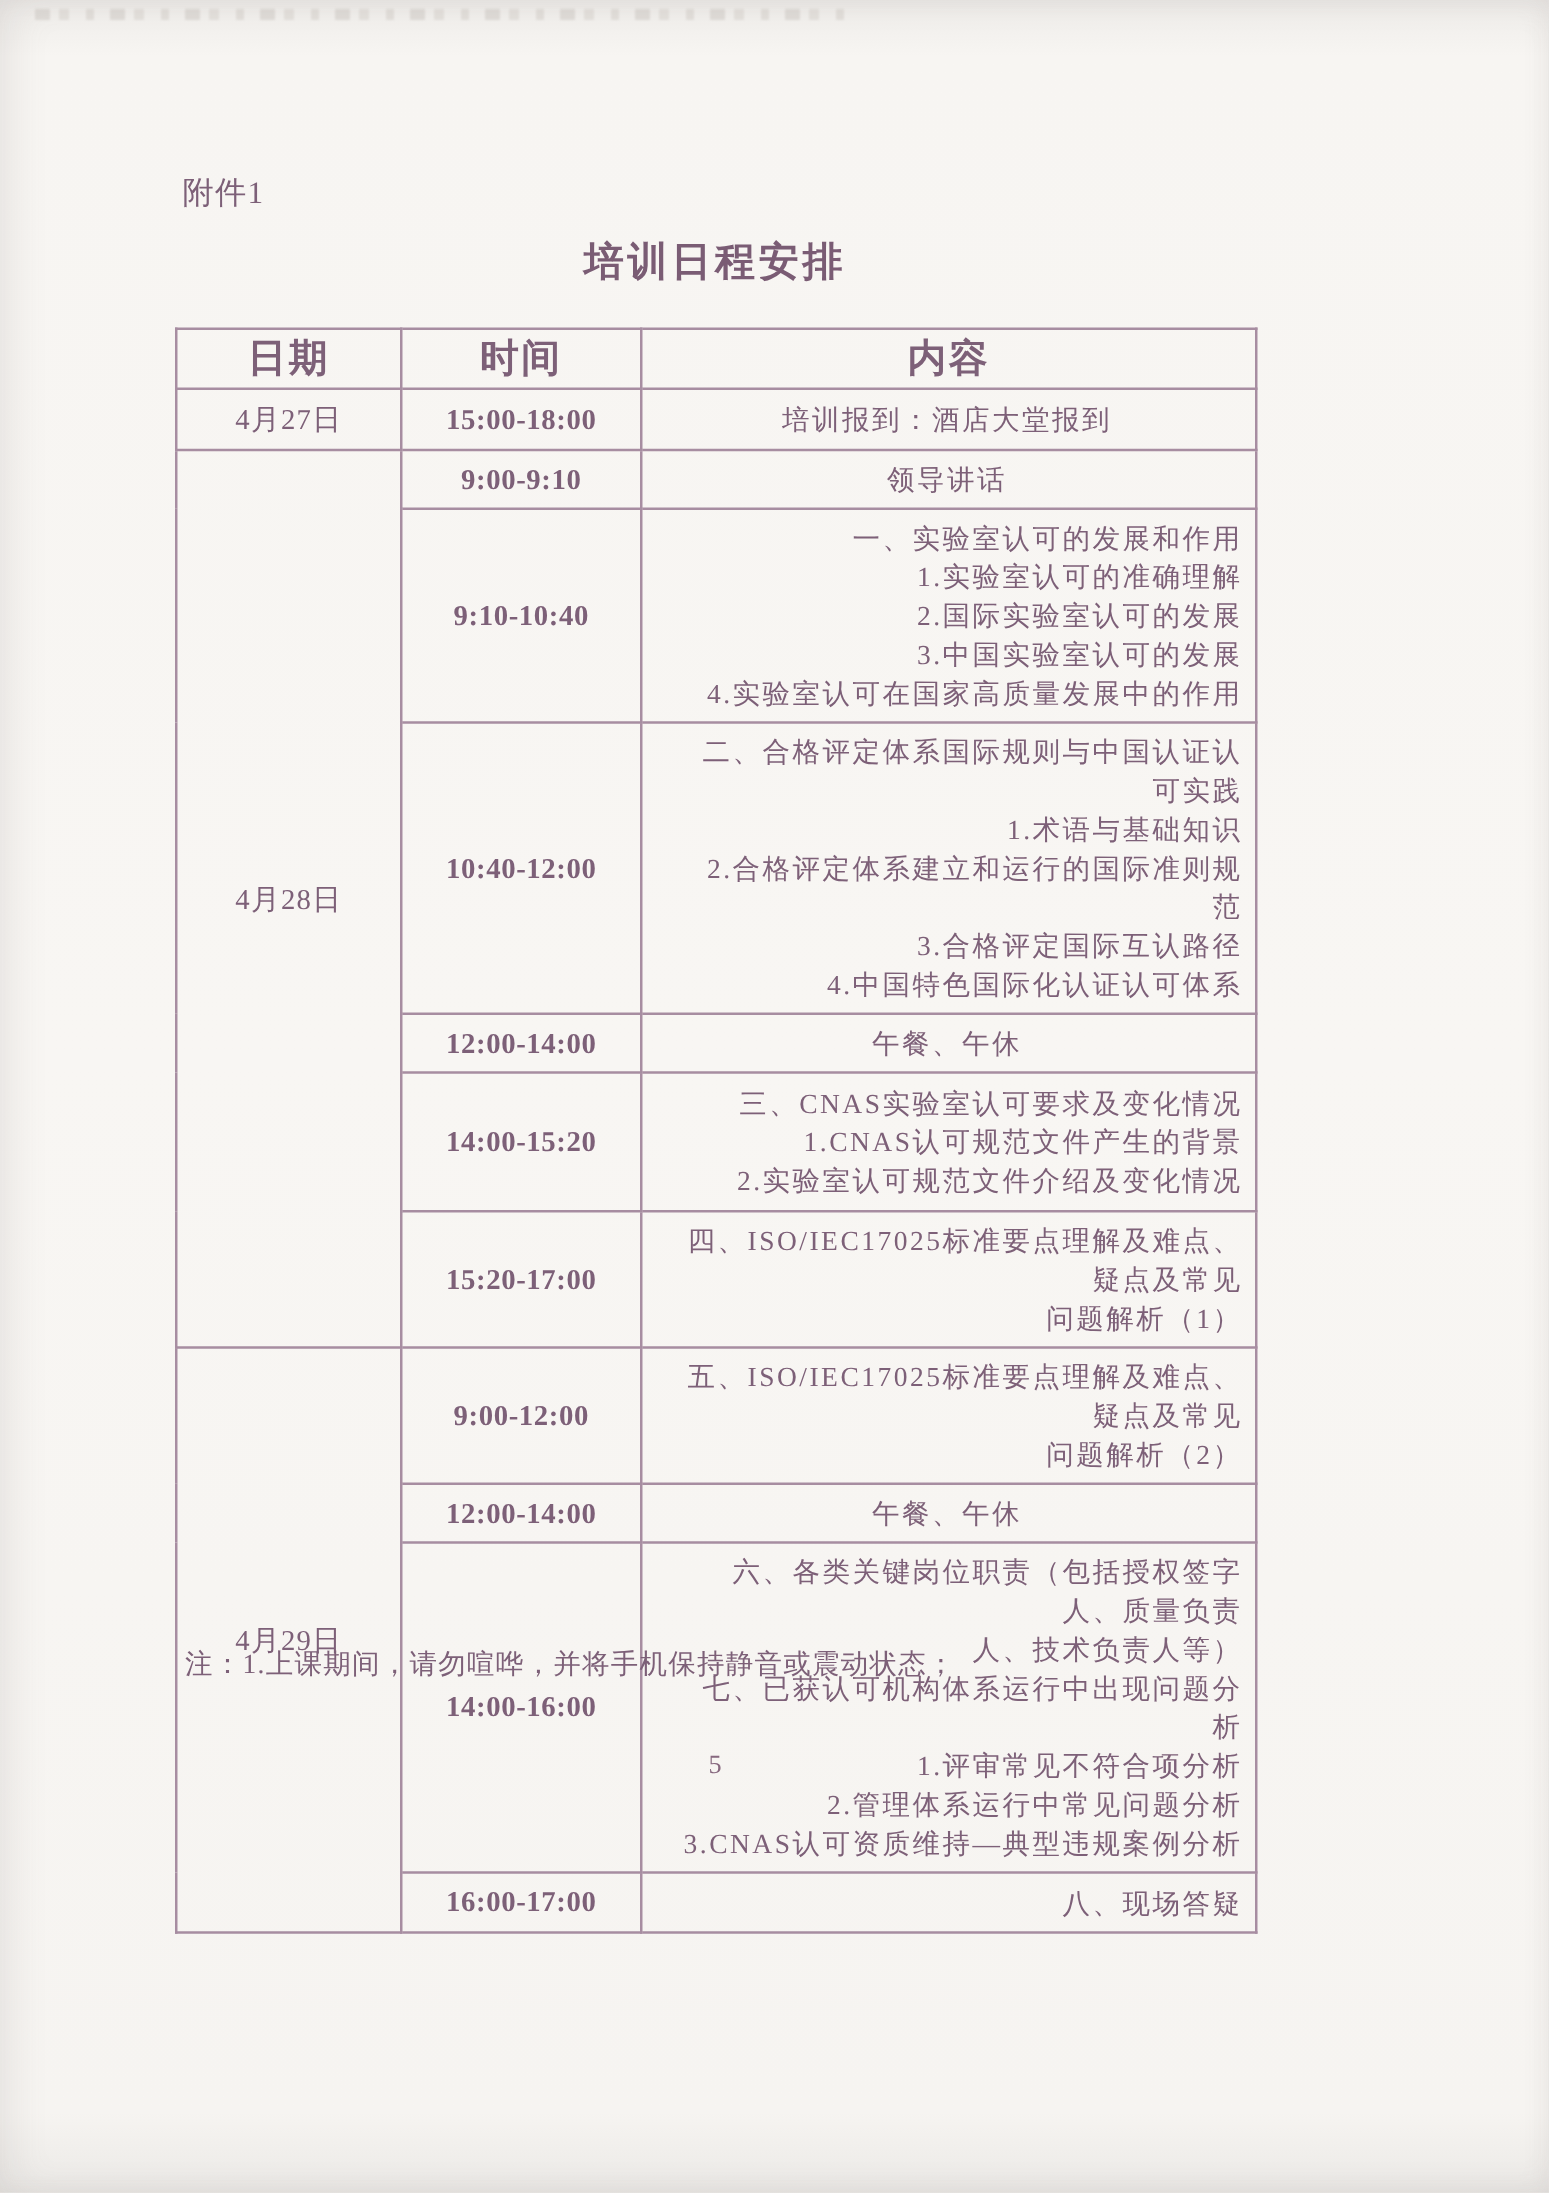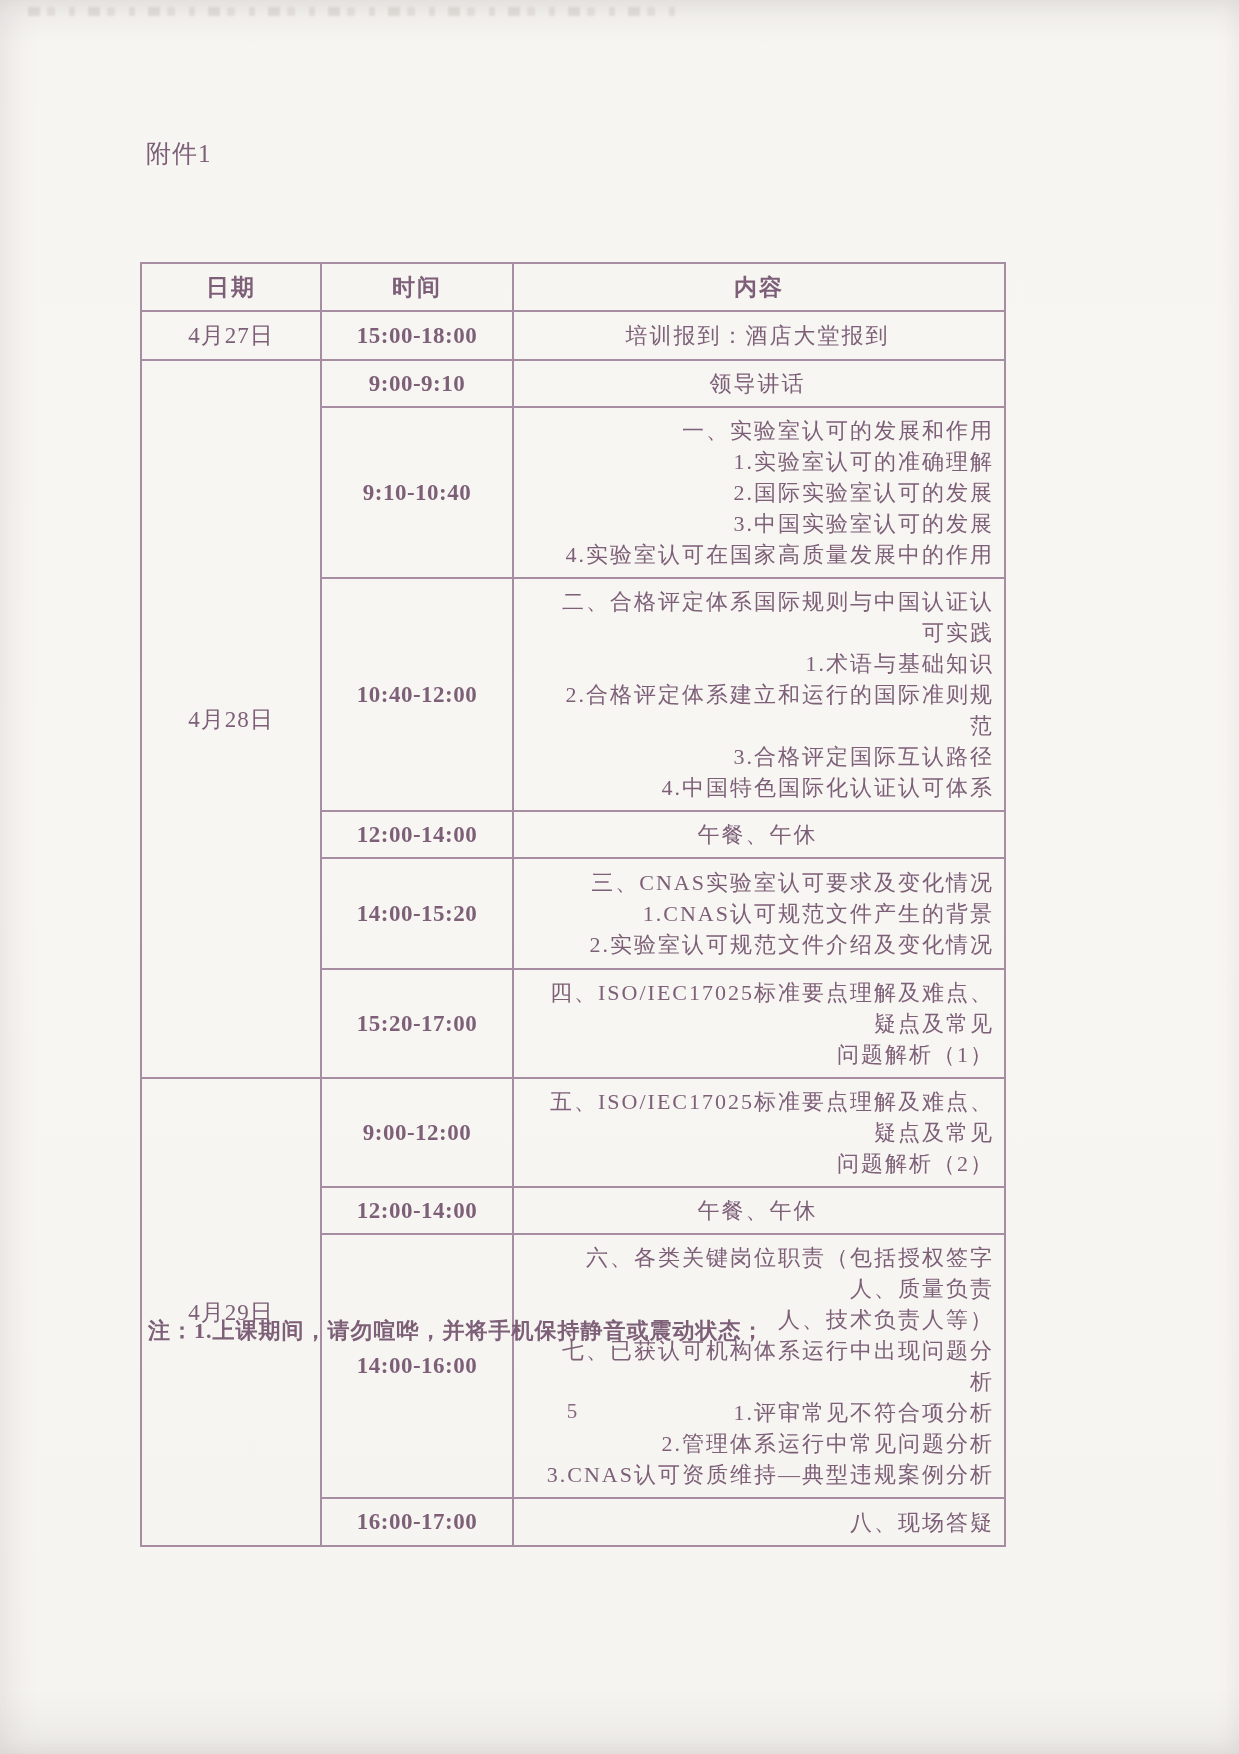--- a/index.html
+++ b/index.html
@@ -28,44 +28,45 @@
     position:absolute;top:262px;left:140px;width:864px;
     border-collapse:collapse;table-layout:fixed;
   }
   table.schedule th,table.schedule td{
     border:2px solid #a78da1;
     vertical-align:middle;
     color:#7d6078;
   }
   table.schedule th{
     font-family:"Liberation Sans","DejaVu Sans",sans-serif;
-    font-weight:bold;font-size:23px;text-align:center;letter-spacing:2px;
+    font-weight:bold;font-size:31px;text-align:center;letter-spacing:2px;
   }
   td.date-col{font-size:23px;text-align:center;letter-spacing:1px;}
   td.time-col{font-size:23px;text-align:center;letter-spacing:0.5px;font-weight:bold;}
   td.content-col{
     font-size:22px;line-height:31px;text-align:right;
     padding:7px 10px 7px 7px;
     white-space:pre-line;letter-spacing:2px;
   }
   td.content-col.center{text-align:center;white-space:normal;}
   .note{position:absolute;margin:0;font-size:22px;letter-spacing:1px;white-space:nowrap;}
-  .note-1{top:1316px;left:148px;font-weight:bold;}
+  .note-1{top:1316px;left:148px;}
   .note-2{top:1357px;left:196px;}
   .pageno{position:absolute;top:1399px;left:0;width:1144px;text-align:center;font-size:21px;color:#87687f;}
 </style>
 </head>
 <body>
 
 <div class="page">
 
   <div class="scan-noise"></div>
 
   <div class="attachment">附件1</div>
 
+  <h1 class="doc-title">培训日程安排</h1>
 
   <table class="schedule">
     <colgroup>
       <col style="width:180px">
       <col style="width:192px">
       <col style="width:492px">
     </colgroup>
     <thead>
       <tr style="height:48px;">
         <th>日期</th>

